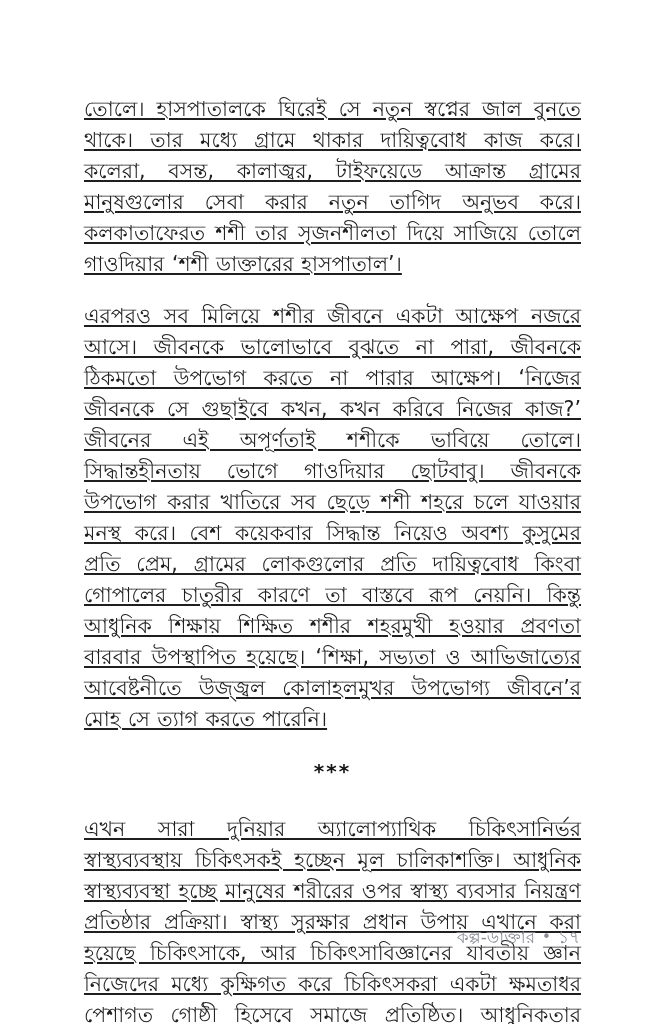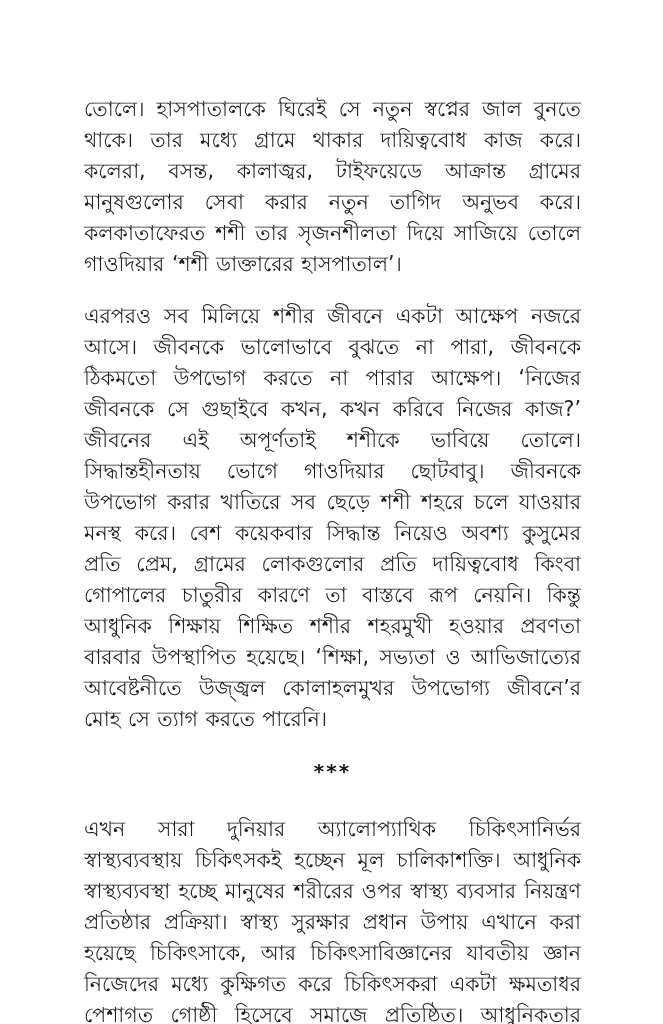--- a/index.html
+++ b/index.html
@@ -22,20 +22,21 @@
     width: 497px;
     color: #1f1f1f;
     font-size: 20.5px;
     line-height: 31px;
   }
   .text-block p {
     margin: 0 0 21px 0;
     text-align: justify;
     text-align-last: left;
     word-spacing: 1px;
+    text-decoration: underline;
   }
   .section-separator {
     text-align: center;
     font-weight: bold;
     font-size: 20px;
     letter-spacing: 2px;
     color: #141414;
     margin: 6px 0 27px 0;
   }
   .page-footer {
@@ -63,14 +64,17 @@
     <p>তোলে। হাসপাতালকে ঘিরেই সে নতুন স্বপ্নের জাল বুনতে থাকে। তার মধ্যে গ্রামে থাকার দায়িত্ববোধ কাজ করে। কলেরা, বসন্ত, কালাজ্বর, টাইফয়েডে আক্রান্ত গ্রামের মানুষগুলোর সেবা করার নতুন তাগিদ অনুভব করে। কলকাতাফেরত শশী তার সৃজনশীলতা দিয়ে সাজিয়ে তোলে গাওদিয়ার ‘শশী ডাক্তারের হাসপাতাল’।</p>
 
     <p>এরপরও সব মিলিয়ে শশীর জীবনে একটা আক্ষেপ নজরে আসে। জীবনকে ভালোভাবে বুঝতে না পারা, জীবনকে ঠিকমতো উপভোগ করতে না পারার আক্ষেপ। ‘নিজের জীবনকে সে গুছাইবে কখন, কখন করিবে নিজের কাজ?’ জীবনের এই অপূর্ণতাই শশীকে ভাবিয়ে তোলে। সিদ্ধান্তহীনতায় ভোগে গাওদিয়ার ছোটবাবু। জীবনকে উপভোগ করার খাতিরে সব ছেড়ে শশী শহরে চলে যাওয়ার মনস্থ করে। বেশ কয়েকবার সিদ্ধান্ত নিয়েও অবশ্য কুসুমের প্রতি প্রেম, গ্রামের লোকগুলোর প্রতি দায়িত্ববোধ কিংবা গোপালের চাতুরীর কারণে তা বাস্তবে রূপ নেয়নি। কিন্তু আধুনিক শিক্ষায় শিক্ষিত শশীর শহরমুখী হওয়ার প্রবণতা বারবার উপস্থাপিত হয়েছে। ‘শিক্ষা, সভ্যতা ও আভিজাত্যের আবেষ্টনীতে উজ্জ্বল কোলাহলমুখর উপভোগ্য জীবনে’র মোহ সে ত্যাগ করতে পারেনি।</p>
 
     <div class="section-separator">***</div>
 
     <p>এখন সারা দুনিয়ার অ্যালোপ্যাথিক চিকিৎসানির্ভর স্বাস্থ্যব্যবস্থায় চিকিৎসকই হচ্ছেন মূল চালিকাশক্তি। আধুনিক স্বাস্থ্যব্যবস্থা হচ্ছে মানুষের শরীরের ওপর স্বাস্থ্য ব্যবসার নিয়ন্ত্রণ প্রতিষ্ঠার প্রক্রিয়া। স্বাস্থ্য সুরক্ষার প্রধান উপায় এখানে করা হয়েছে চিকিৎসাকে, আর চিকিৎসাবিজ্ঞানের যাবতীয় জ্ঞান নিজেদের মধ্যে কুক্ষিগত করে চিকিৎসকরা একটা ক্ষমতাধর পেশাগত গোষ্ঠী হিসেবে সমাজে প্রতিষ্ঠিত। আধুনিকতার শুরুর কালে ইউরোপে চিকিৎসকদের এমনকি ‘দ্বিতীয় ঈশ্বর’ বলা হতো।</p>
 
   </div>
 
+  <div class="page-footer">
+    <span>কল্প-ডাক্তার</span><span class="bullet">•</span><span>১৭</span>
+  </div>
 
 </div>
 
 </body></html>

